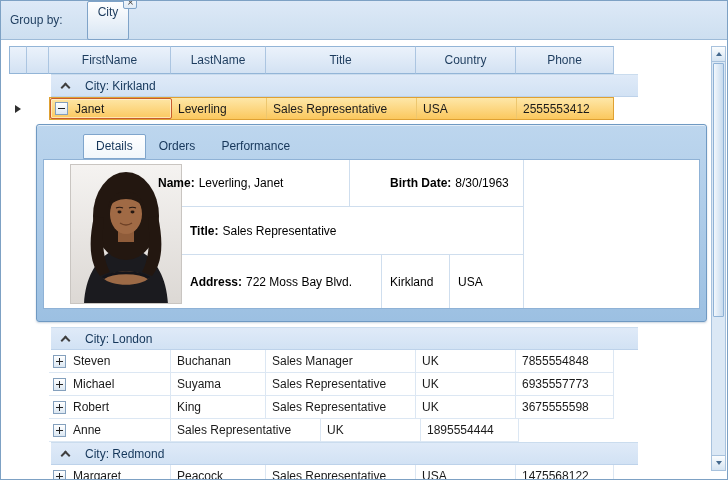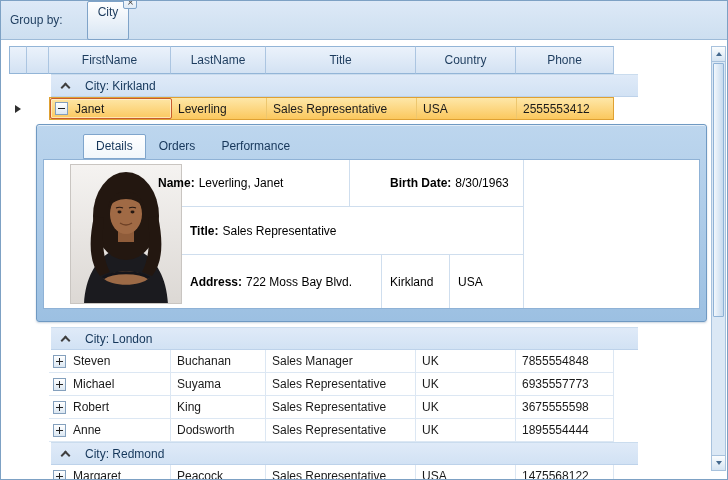--- a/index.html
+++ b/index.html
@@ -265,21 +265,20 @@
     </div>
 
     <div class="row data-row">
       <div class="ind"></div>
       <div class="indent"></div>
       <div class="cells">
         <div class="dcell c0 first">
           <span class="pm plus"></span>
           <span>Anne</span>
         </div>
-        <div class="dcell c1">Dodsworth</div>
         <div class="dcell c2">Sales Representative</div>
         <div class="dcell c3">UK</div>
         <div class="dcell c4">1895554444</div>
       </div>
     </div>
 
     <div class="row group-row">
       <div class="ind"></div>
       <div class="band">
         <span class="chev"></span>

